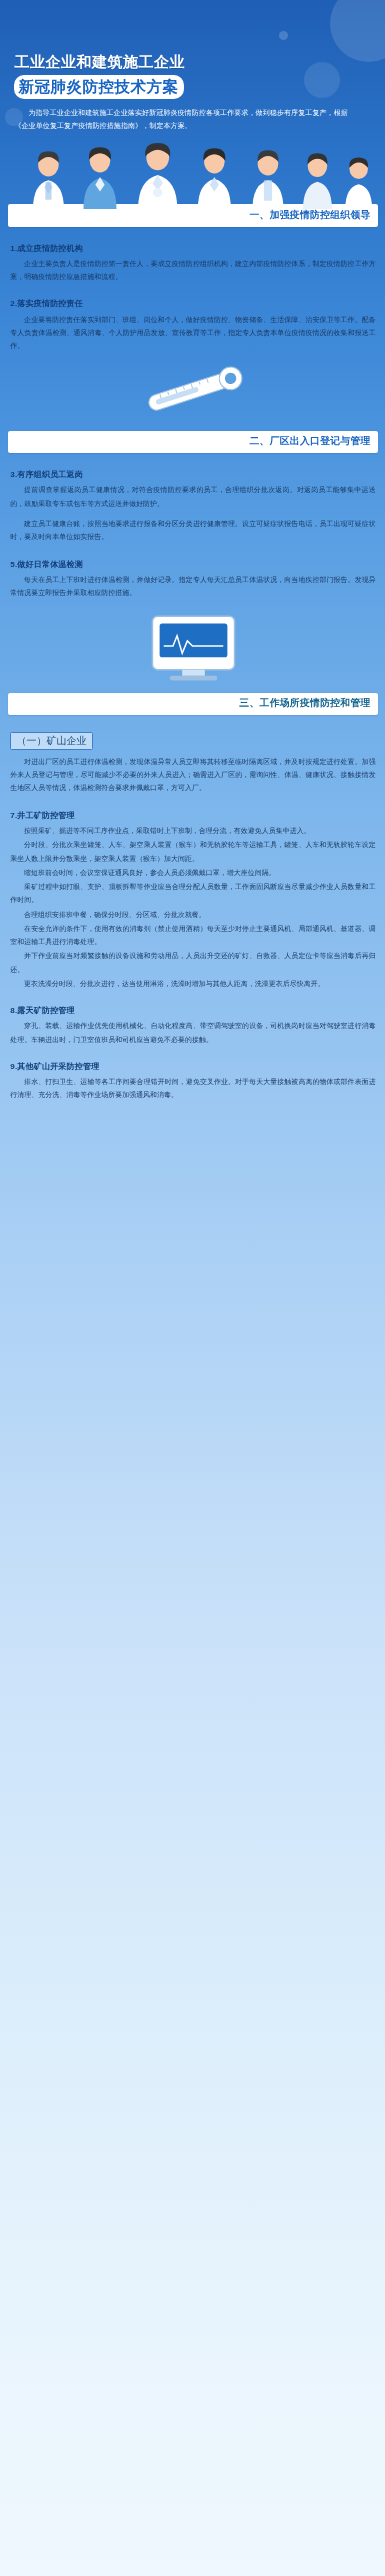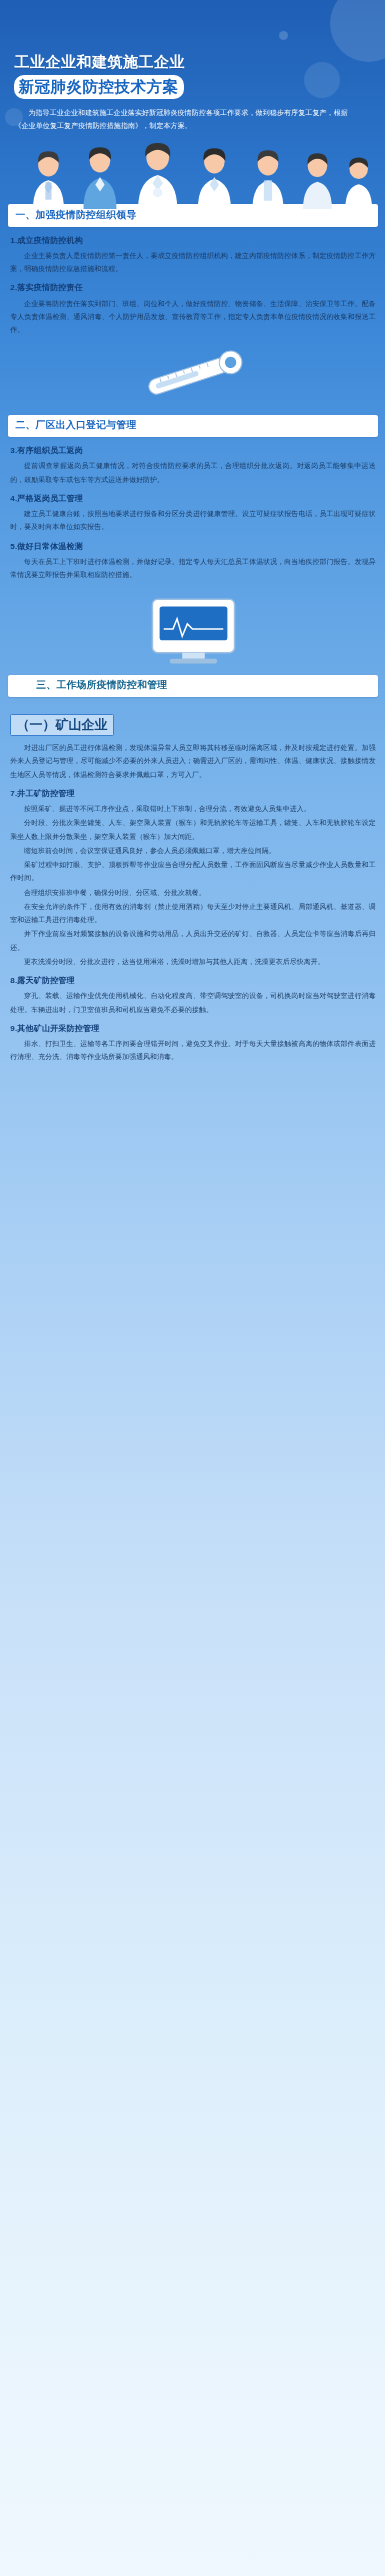--- a/index.html
+++ b/index.html
@@ -72,47 +72,49 @@
   .sec-head {
     margin: 0 8.2px 0 8.2px;
     padding: 4.6px 7.2px;
     background: #ffffff;
     border-radius: 2.1px;
     color: #1765c0;
     font-size: 9.8px;
     font-weight: bold;
     letter-spacing: 0.3px;
     box-shadow: 0 0.5px 1.5px rgba(20,70,140,.18);
+    text-align: right;
   }
   .sec-head.teal { color:#13648f;padding-left:28px; }
 
   
   .block { margin: 0 10.3px; padding-top: 8.2px; }
   .sub-title {
     font-size: 8px;
     font-weight: bold;
     color: #123e78;
     margin-bottom: 3.1px;
     letter-spacing: 0.2px;
+    margin-top: 8px;
   }
   .para {
     font-size: 6.9px;
     line-height: 1.92;
     color: #17355c;
     text-indent: 2em;
     text-align: justify;
     letter-spacing: 0.1px;
   }
   .para + .para { margin-top: 1px; }
 
   .sub-head-box {
     display: inline-block;
     margin: 9.3px 0 1px 0;
-    font-size: 13px;
-    font-weight: bold;
+    font-size: 10px;
+    font-weight: normal;
     color: #15497f;
   }
   .sub-head-box .boxed {
     display:inline-block;
     border: 1px solid #3b7fd0;
     border-radius: 1.5px;
     padding: 0.5px 5.2px 1px 5.2px;
     color:#15497f;
     background: rgba(255,255,255,.55);
   }
@@ -228,21 +230,20 @@
     </svg>
   </div>
   <div class="spacer-sm"></div>
 
   <div class="sec-head">二、厂区出入口登记与管理</div>
   <div class="block">
     <div class="sub-title">3.有序组织员工返岗</div>
     <div class="para">提前调查掌握返岗员工健康情况，对符合疫情防控要求的员工，合理组织分批次返岗。对返岗员工能够集中运送的，鼓励采取专车或包车等方式运送并做好防护。</div>
 
     <div style="height:7.2px"></div>
-    <div class="sub-title">4.严格返岗员工管理</div>
     <div class="para">建立员工健康台账，按照当地要求进行报备和分区分类进行健康管理。设立可疑症状报告电话，员工出现可疑症状时，要及时向本单位如实报告。</div>
 
     <div style="height:7.2px"></div>
     <div class="sub-title">5.做好日常体温检测</div>
     <div class="para">每天在员工上下班时进行体温检测，并做好记录。指定专人每天汇总员工体温状况，向当地疾控部门报告。发现异常情况要立即报告并采取相应防控措施。</div>
   </div>
 
   <div class="illus">
     <svg width="155" height="77" viewBox="0 0 300 150" xmlns="http://www.w3.org/2000/svg">
       <rect x="70" y="20" width="160" height="104" rx="10" fill="#ffffff" stroke="#9dbfe0" stroke-width="3"></rect>

